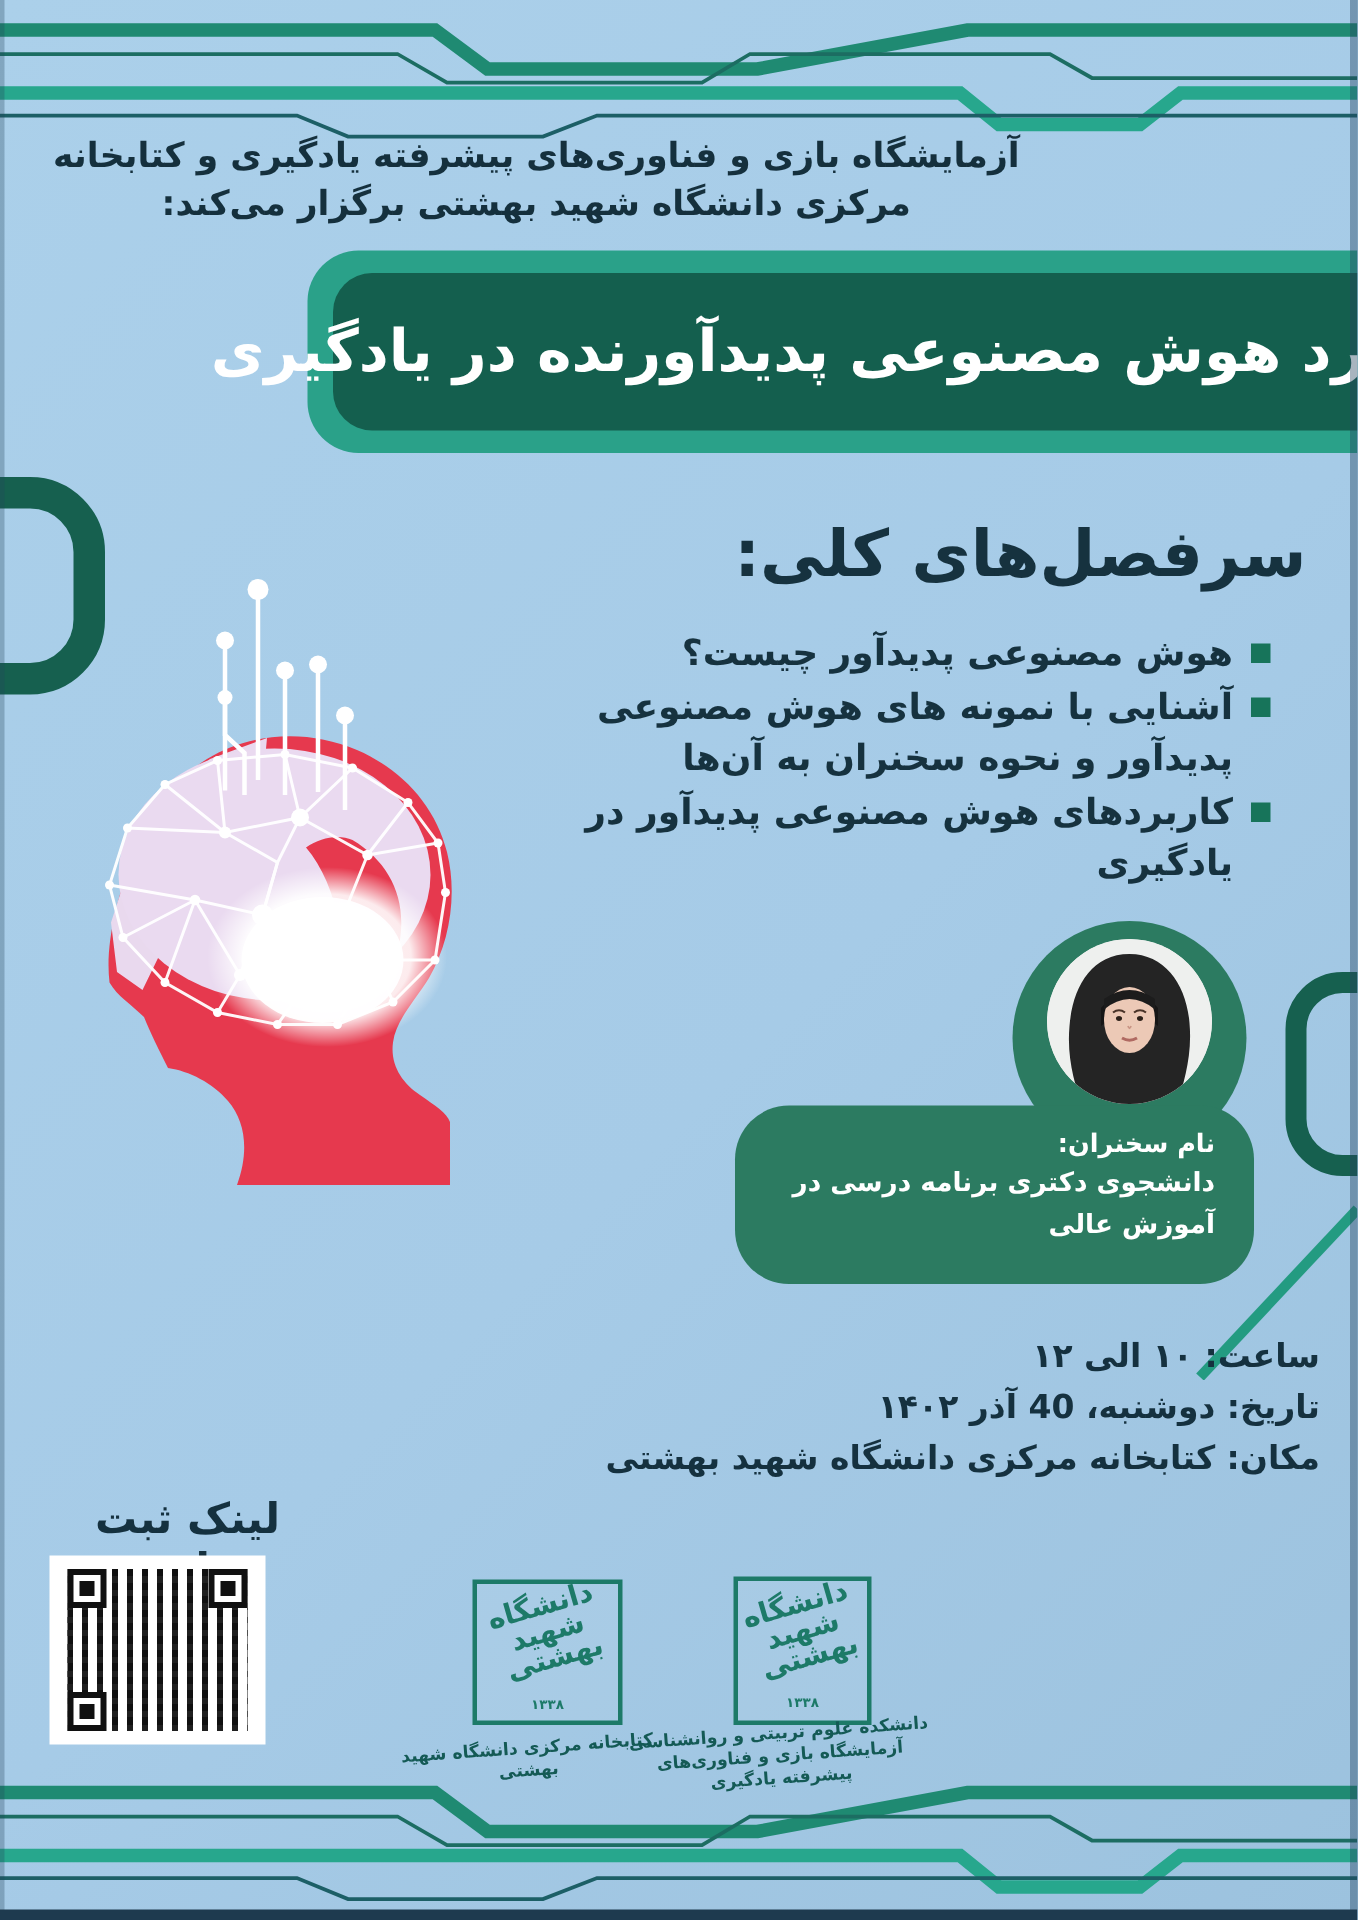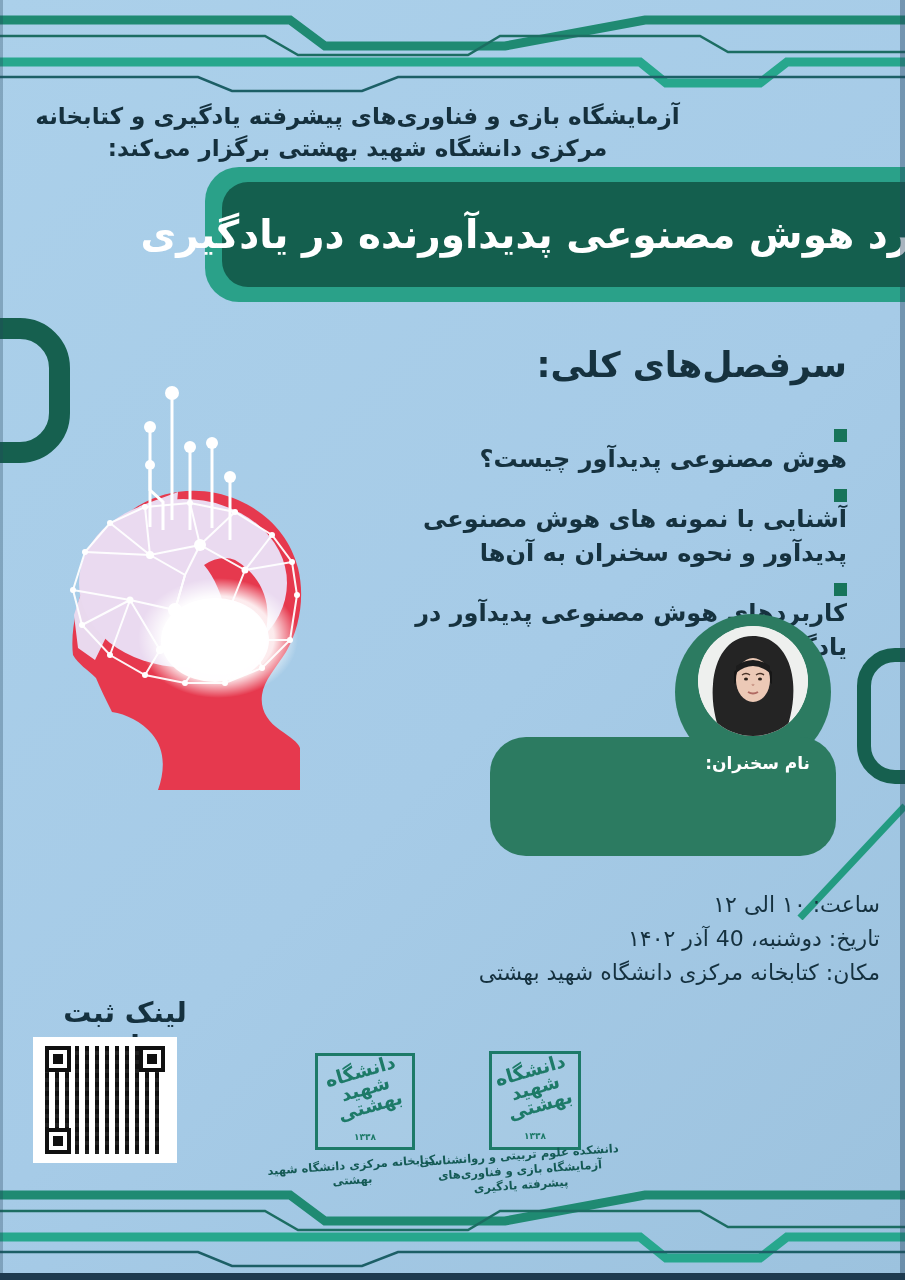--- a/index.html
+++ b/index.html
@@ -5,47 +5,47 @@
   html,body{margin:0;padding:0;background:#7d9db8;}
   *{box-sizing:border-box;font-family:"DejaVu Sans",sans-serif;}
   .poster{position:relative;width:905px;height:1280px;margin:0 auto;overflow:hidden;
     background:linear-gradient(135deg,#abd0ea 0%,#a6cbe7 55%,#9cc2de 100%);direction:rtl;}
   .abs{position:absolute;}
   
   .edge-right{right:0;top:0;width:5px;height:100%;background:rgba(38,68,94,.40);}
   .edge-left{left:0;top:0;width:3px;height:100%;background:rgba(38,68,94,.30);}
   .edge-bottom{left:0;bottom:0;width:100%;height:7px;background:#1e3a4f;}
   
-  .organizer{left:0;top:100px;width:715px;text-align:center;font-weight:bold;
+  .organizer{left:0;top:88px;width:715px;text-align:center;font-weight:bold;
     font-size:23px;line-height:1.4;color:#15303d;}
   
   .banner-outer{left:205px;top:167px;width:700px;height:135px;background:#2aa189;
     border-radius:34px 0 0 34px;}
   .banner-inner{left:222px;top:182px;width:683px;height:105px;background:#145f4e;
     border-radius:26px 0 0 26px;display:flex;align-items:center;justify-content:center;}
   .banner-inner .title{color:#ffffff;font-weight:bold;font-size:39px;white-space:nowrap;}
   
   .bracket-left{left:-62px;top:318px;width:132px;height:145px;border:21px solid #16604f;border-radius:50px;background:transparent;}
   .bracket-right{left:857px;top:648px;width:130px;height:136px;border:14px solid #16604f;border-radius:38px;background:transparent;}
   
-  .topics-heading{right:58px;top:345px;font-size:35px;font-weight:bold;color:#16323f;}
+  .topics-heading{right:34px;top:345px;font-size:43px;font-weight:bold;color:#16323f;}
   .topics-list{right:58px;top:418px;width:560px;}
-  .bullet{display:flex;flex-direction:column;margin-bottom:2px;}
+  .bullet{display:flex;flex-direction:row;margin-bottom:2px;}
   .bullet .sq{flex:0 0 13px;width:13px;height:13px;background:#17745a;margin-top:11px;margin-left:12px;}
   .bullet .txt{font-size:24px;font-weight:bold;color:#16323f;line-height:34px;max-width:505px;}
   
   .speaker-circle-bg{left:675px;top:614px;width:156px;height:156px;border-radius:50%;background:#2c7b61;}
   .speaker-banner{left:490px;top:737px;width:346px;height:119px;background:#2c7b61;border-radius:36px;
     padding:14px 26px 0 18px;color:#fff;text-align:right;}
   .speaker-banner .lbl{font-size:17px;font-weight:bold;line-height:24px;}
   .speaker-banner .nm{font-size:24px;font-weight:bold;line-height:30px;}
   .speaker-banner .rl{font-size:17.5px;font-weight:bold;line-height:28px;}
   .speaker-photo{left:698px;top:626px;width:110px;height:110px;border-radius:50%;overflow:hidden;background:#eef0ee;}
   
-  .details{right:25px;top:888px;text-align:right;color:#15313f;font-weight:normal;font-size:22px;line-height:34px;}
+  .details{right:25px;top:888px;text-align:right;color:#15313f;font-weight:bold;font-size:22px;line-height:34px;}
   
   .reg-label{left:40px;top:996px;width:170px;text-align:center;font-size:28px;font-weight:bold;color:#15313f;}
   .qr-box{left:33px;top:1037px;width:144px;height:126px;background:#ffffff;padding:9px 12px;}
   .qr-inner{position:relative;width:100%;height:100%;
     background:
       repeating-linear-gradient(0deg,#101010 0 4px,transparent 4px 9px),
       repeating-linear-gradient(90deg,#101010 0 4px,#ffffff 4px 10px);
     background-blend-mode:screen;}
   .finder{position:absolute;width:26px;height:26px;border:4px solid #101010;background:#fff;}
   .finder::after{content:"";position:absolute;left:4px;top:4px;width:10px;height:10px;background:#101010;}
@@ -184,20 +184,21 @@
         <circle cx="175" cy="610" r="7"></circle>
       <circle cx="225" cy="620" r="4"></circle>
         <circle cx="160" cy="650" r="4"></circle>
         <circle cx="205" cy="655" r="3.5"></circle>
     </g>
   </svg>
 
   <div class="abs speaker-circle-bg"></div>
   <div class="abs speaker-banner">
     <div class="lbl">نام سخنران:</div>
+    <div class="rl">دانشجوی دکتری برنامه درسی در آموزش عالی</div>
   </div>
   <div class="abs speaker-photo">
     <svg width="110" height="110" viewBox="0 0 110 110">
       <circle cx="55" cy="55" r="55" fill="#eef0ee"></circle>
       <path d="M55,10 C29,10 17,33 15,58 C13,80 19,98 23,110 L87,110 C91,96 97,78 95,56 C93,31 79,10 55,10 Z" fill="#242424"></path>
       <path d="M36,46 Q55,24 74,46 L74,58 Q55,40 36,58 Z" fill="#161616"></path>
       <ellipse cx="55" cy="54" rx="17" ry="22" fill="#ecc9b6"></ellipse>
       <path d="M38,47 Q55,33 72,47 L72,40 Q55,28 38,40 Z" fill="#1c1c1c"></path>
       <path d="M44,49 Q48,46 52,49" stroke="#4a3328" stroke-width="1.4" fill="none"></path>
       <path d="M58,49 Q62,46 66,49" stroke="#4a3328" stroke-width="1.4" fill="none"></path>

